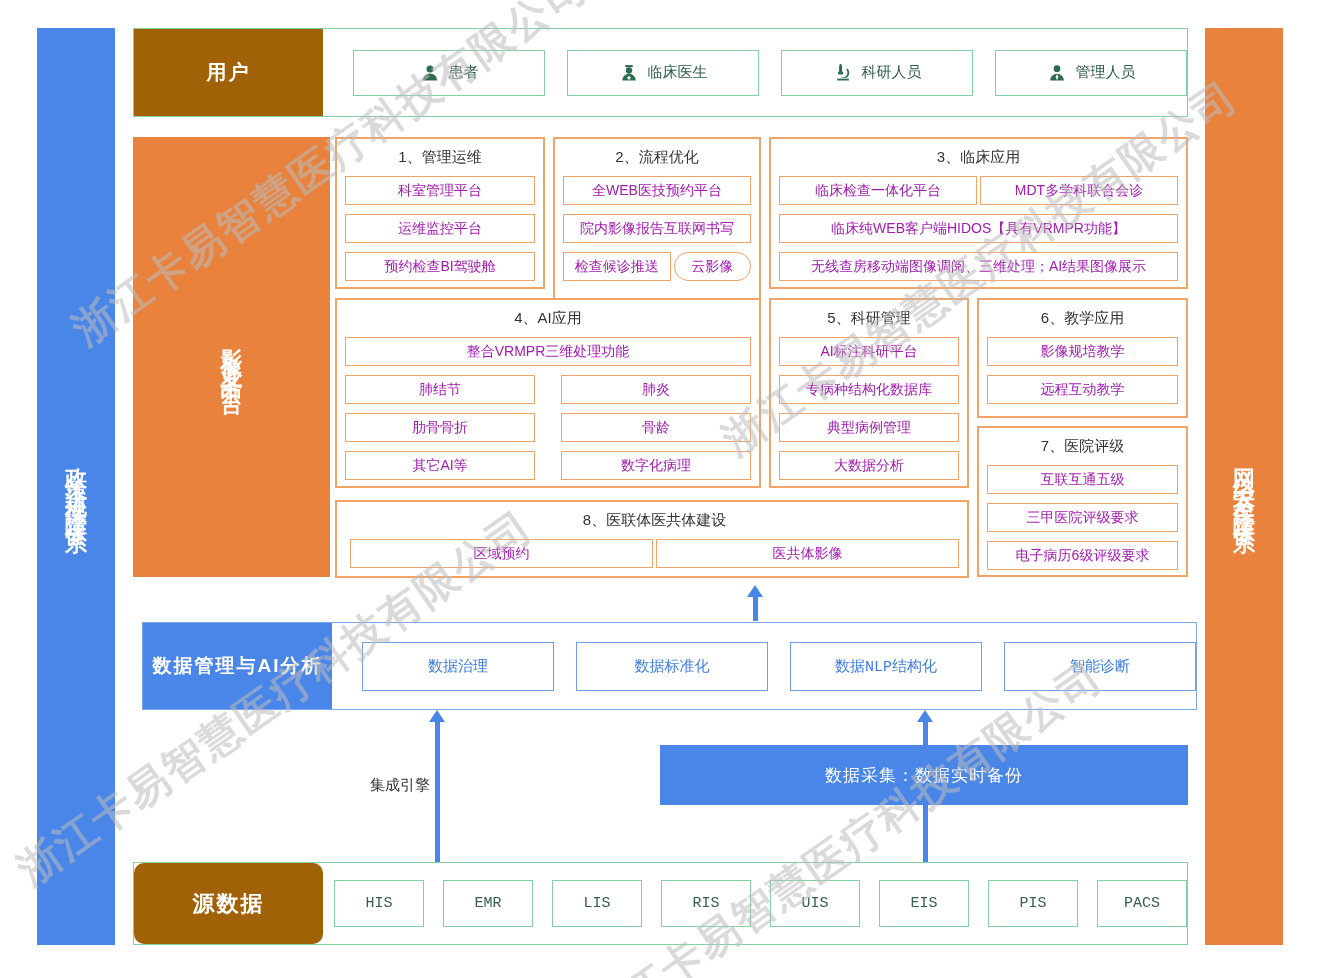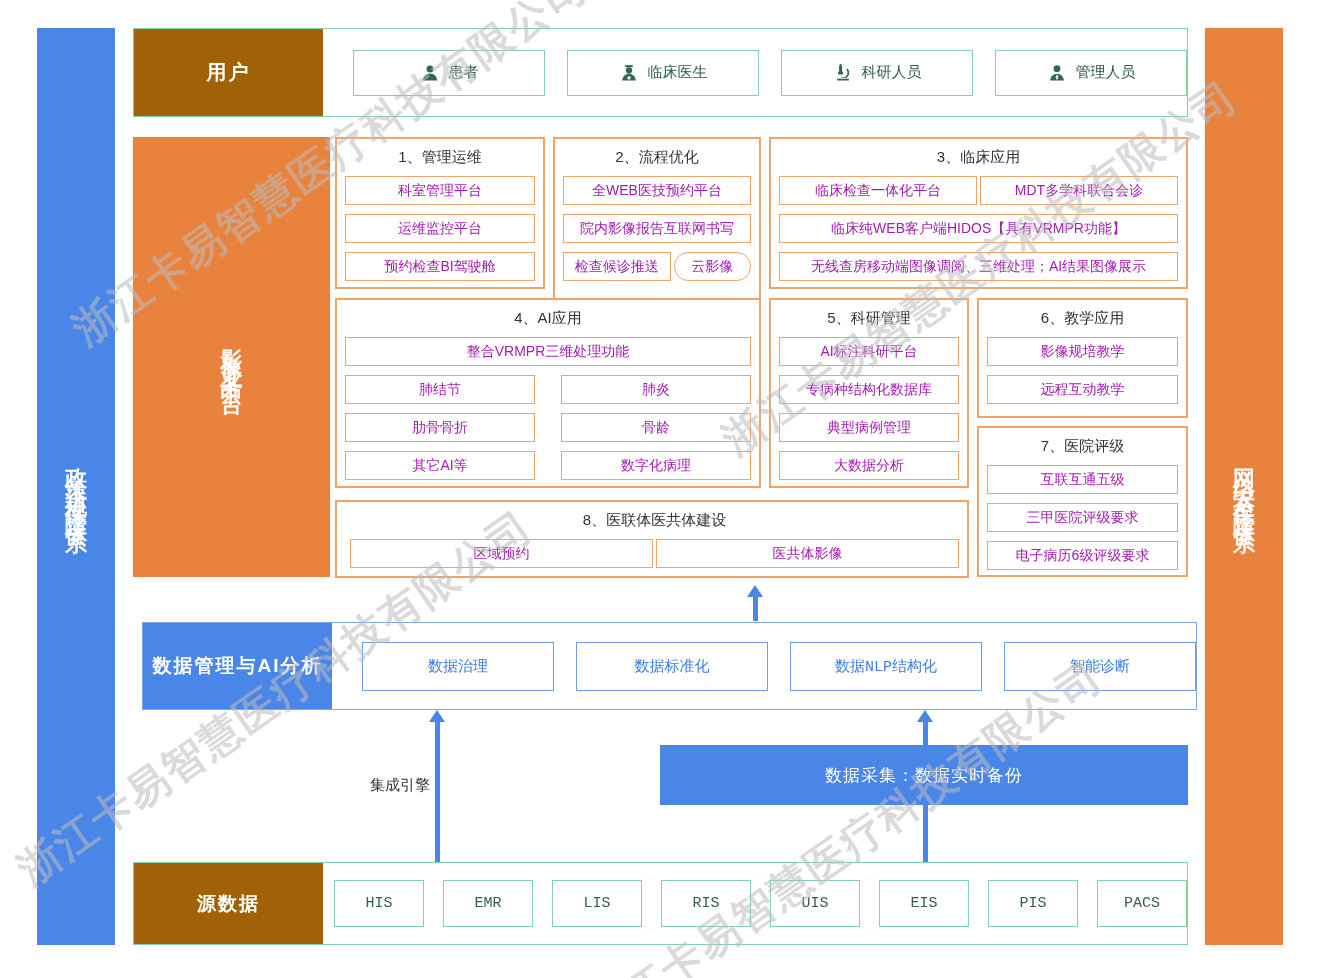--- a/index.html
+++ b/index.html
@@ -225,21 +225,21 @@
   <div class="abs engine-label" style="left:345px; top:776px; width:85px;">集成引擎</div>
   <div class="abs ahead" style="left:429px; top:710px;"></div>
   <div class="abs shaft" style="left:435px; top:722px; height:140px;"></div>
 
   <div class="abs shaft" style="left:923px; top:805px; height:57px;"></div>
   <div class="abs collect-box" style="left:660px; top:745px; width:528px; height:60px;">数据采集：数据实时备份</div>
   <div class="abs ahead" style="left:917px; top:710px;"></div>
   <div class="abs shaft" style="left:923px; top:722px; height:23px;"></div>
 
   <div class="abs band b-green" style="left:133px; top:862px; width:1055px; height:83px;">
-    <div class="band-label bg-green" style="font-size:19px;">源数据</div>
+    <div class="band-label bg-green" style="font-size:22px;border-radius:10px;">源数据</div>
     <div class="band-content" style="gap:19px;">
       <div class="src-item">HIS</div>
       <div class="src-item">EMR</div>
       <div class="src-item">LIS</div>
       <div class="src-item">RIS</div>
       <div class="src-item">UIS</div>
       <div class="src-item">EIS</div>
       <div class="src-item">PIS</div>
       <div class="src-item">PACS</div>
     </div>

